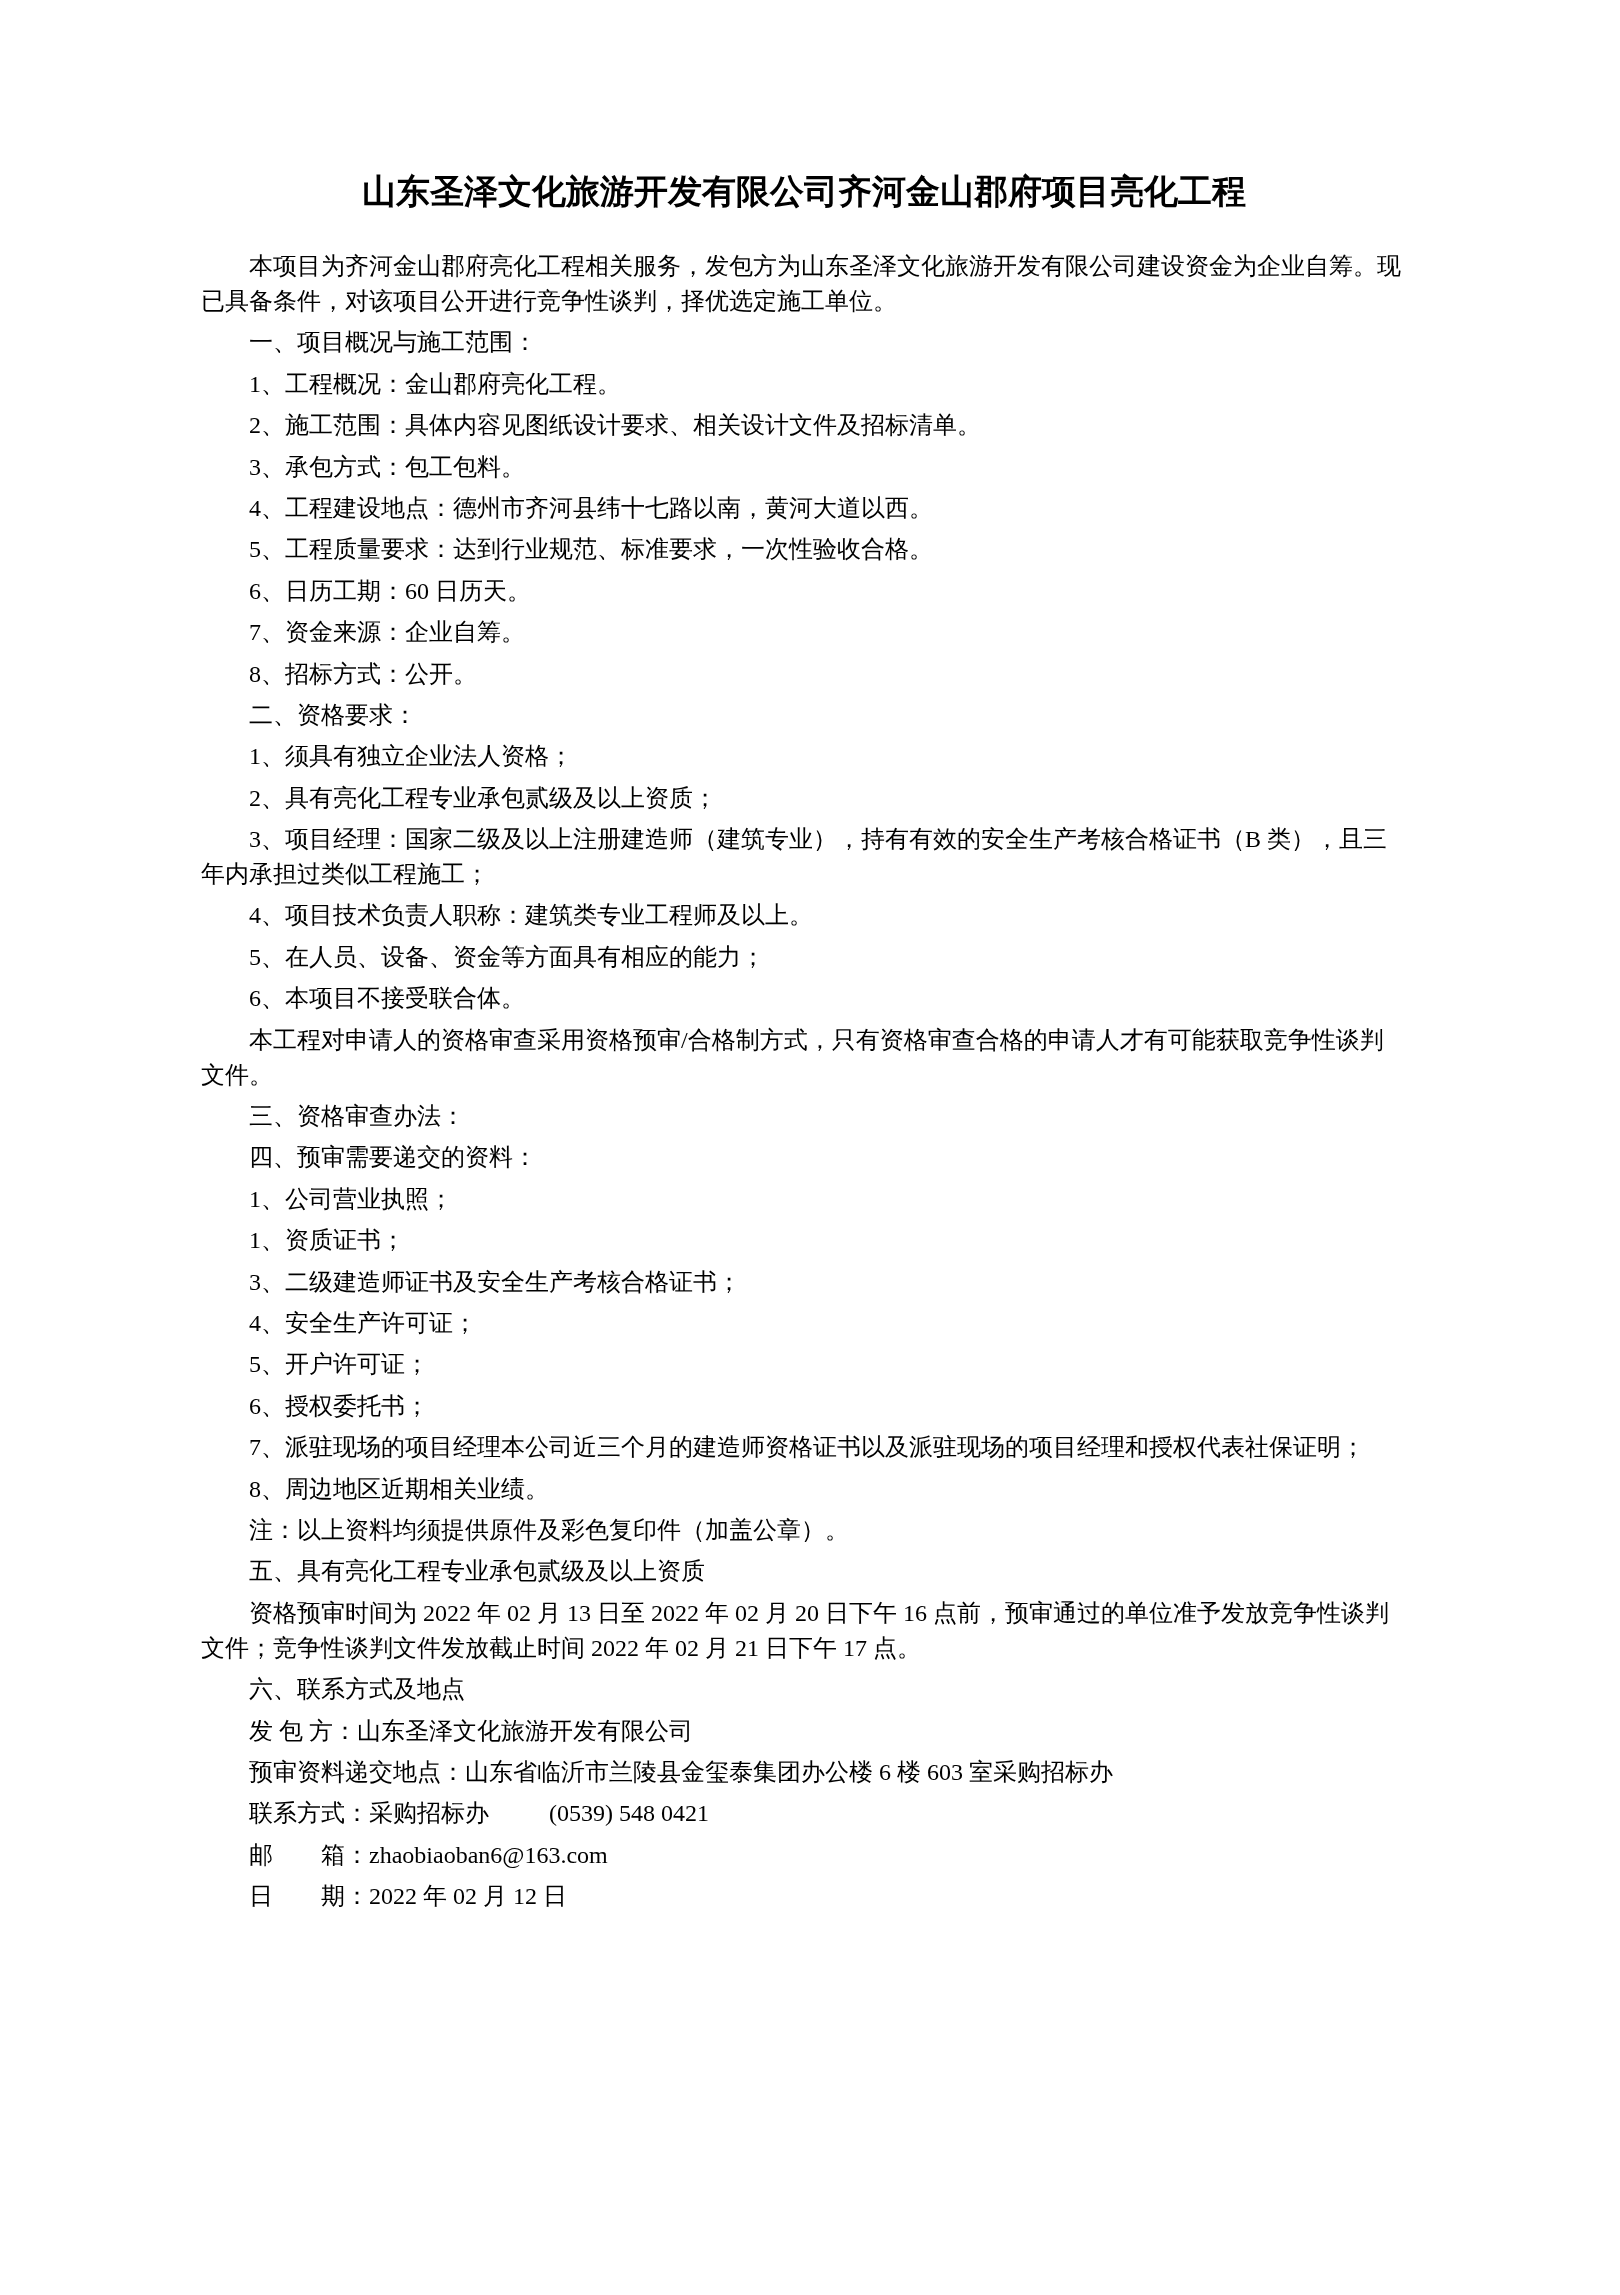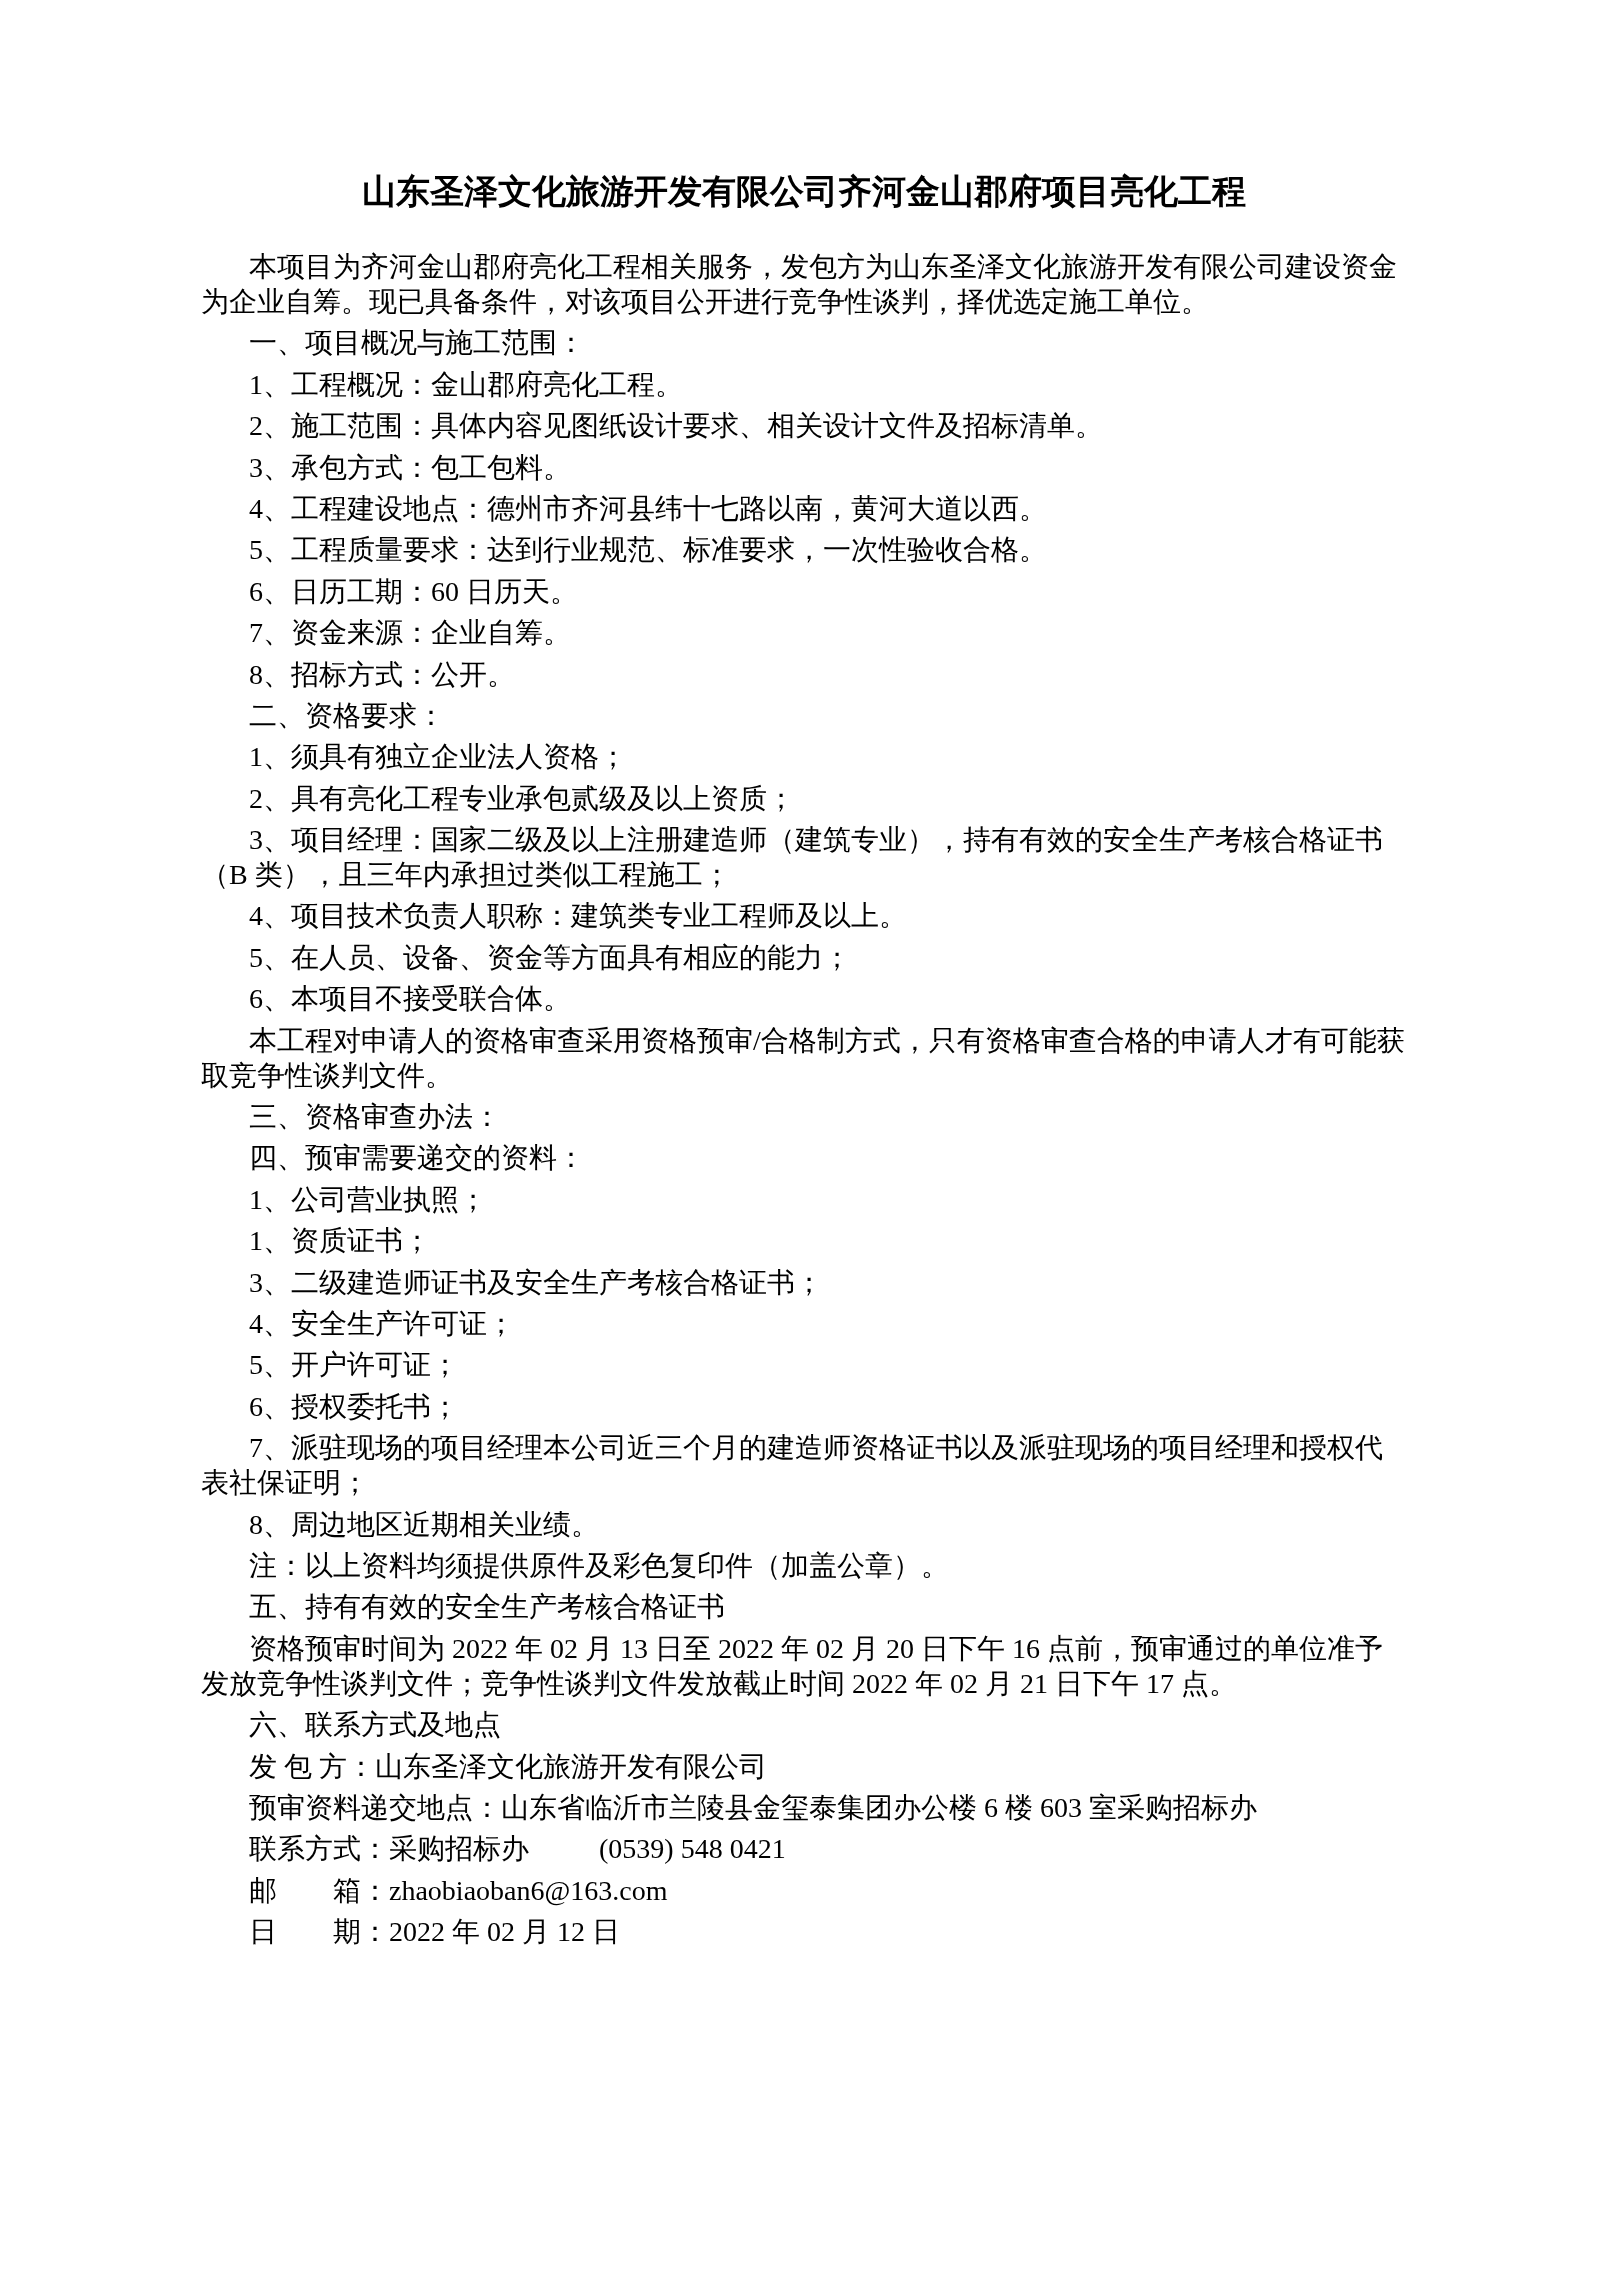--- a/index.html
+++ b/index.html
@@ -30,21 +30,21 @@
   .doc-subtitle {
     font-size: 34px;
     line-height: 49px;
     font-weight: 700;
     text-align: center;
     text-indent: 0;
     margin: 0 0 14px 0;
     white-space: normal;
   }
   p.line {
-    font-size: 28px;
+    font-size: 24px;
     line-height: 35px;
     margin: 0 0 6.4px 0;
     text-indent: 48px;
     white-space: pre-wrap;
     word-break: break-all;
   }
   p.heading {
     font-weight: 400;
   }
   .bold {
@@ -85,21 +85,21 @@
   <p class="line">1、公司营业执照；</p>
   <p class="line">1、资质证书；</p>
   <p class="line">3、二级建造师证书及安全生产考核合格证书；</p>
   <p class="line">4、安全生产许可证；</p>
   <p class="line">5、开户许可证；</p>
   <p class="line">6、授权委托书；</p>
   <p class="line">7、派驻现场的项目经理本公司近三个月的建造师资格证书以及派驻现场的项目经理和授权代表社保证明；</p>
   <p class="line">8、周边地区近期相关业绩。</p>
   <p class="line"><span>注：以上资料均须提供</span><span class="bold">原件及彩色复印件（加盖公章）</span><span>。</span></p>
 
-  <p class="line heading">五、持有有效的安全生产考核合格证书</p>
+  <p class="line heading">五、具有亮化工程专业承包贰级及以上资质</p>
   <p class="line">资格预审时间为 2022 年 02 月 13 日至 2022 年 02 月 20 日下午 16 点前，预审通过的单位准予发放竞争性谈判文件；竞争性谈判文件发放截止时间 2022 年 02 月 21 日下午 17 点。</p>
 
   <p class="line heading">六、联系方式及地点</p>
   <p class="line">发 包 方：山东圣泽文化旅游开发有限公司</p>
   <p class="line">预审资料递交地点：山东省临沂市兰陵县金玺泰集团办公楼 6 楼 603 室采购招标办</p>
   <p class="line">联系方式：采购招标办          (0539) 548 0421</p>
   <p class="line">邮        箱：zhaobiaoban6@163.com</p>
   <p class="line">日        期：2022 年 02 月 12 日</p>
 
 </div>

